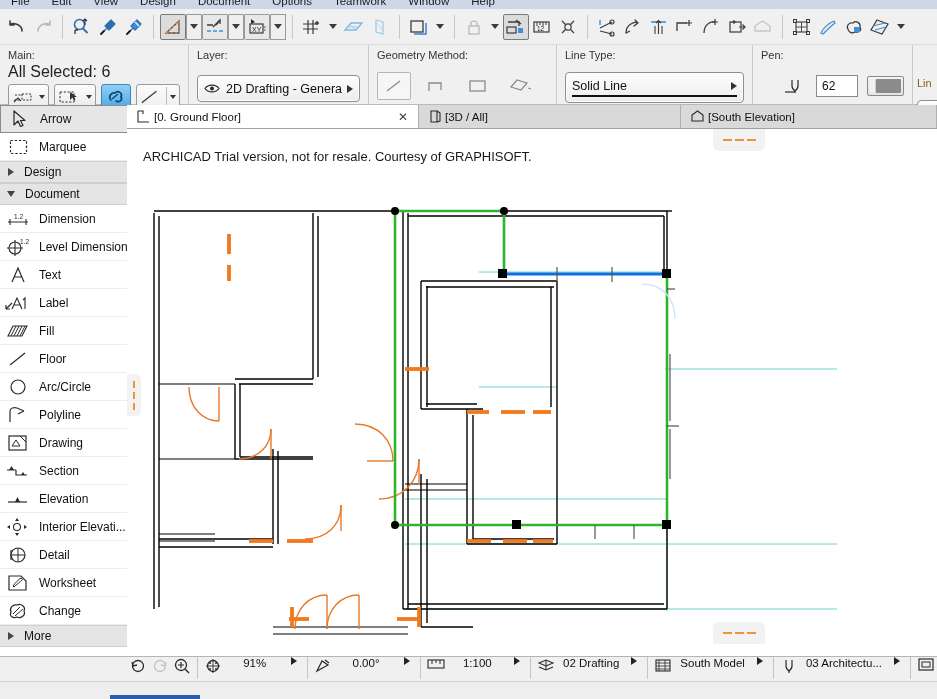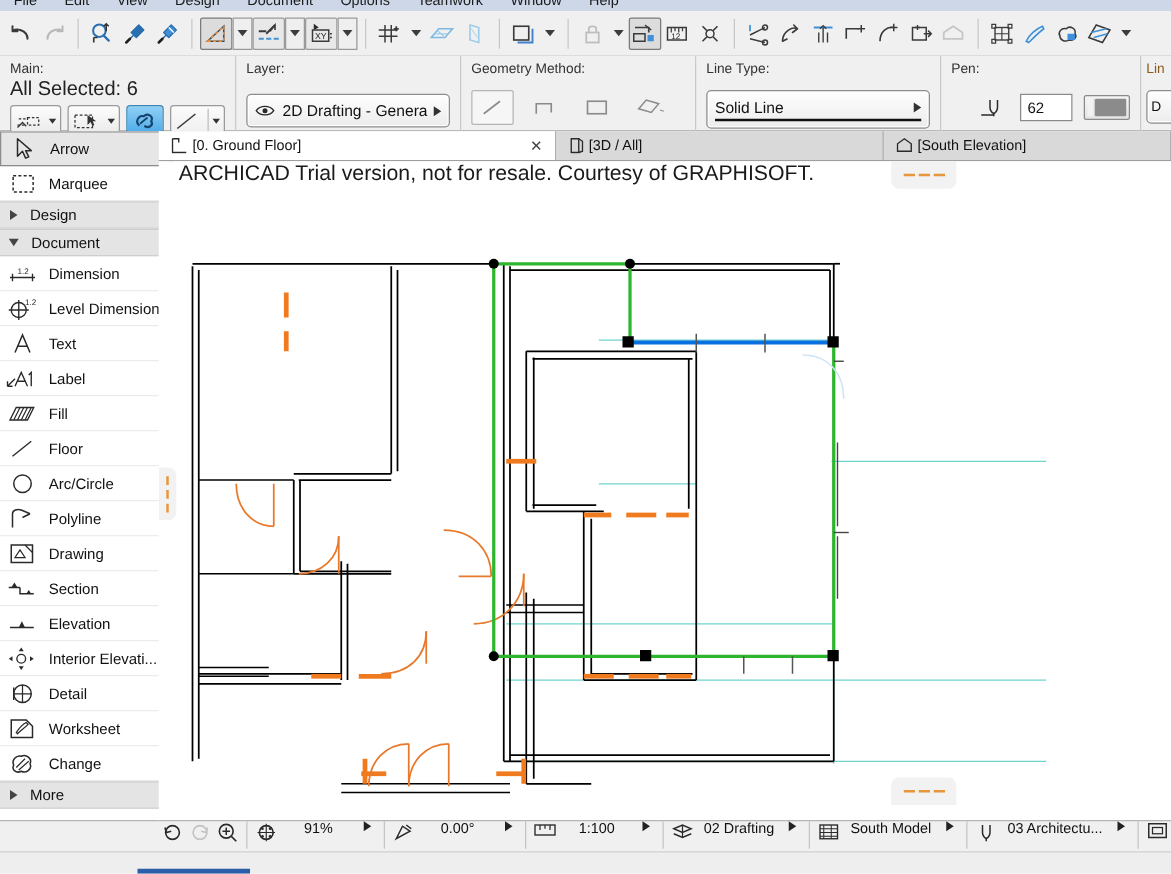--- a/index.html
+++ b/index.html
@@ -142,21 +142,21 @@
   }
   .tab.active { background: #ffffff; }
   .tab .tclose { margin-left: auto; padding-left: 22px; font-size: 12px; color: #444; }
 
   
   .canvas {
     position: absolute; left: 127px; top: 129px; right: 0; bottom: 43px;
     background: #ffffff; overflow: hidden;
   }
   .trial-note {
-    position: absolute; left: 16px; top: 0; font-size: 17px; color: #1a1a1a;
+    position: absolute; left: 16px; top: 20px; font-size: 13px; color: #1a1a1a;
     white-space: nowrap;
   }
   .drag-tab {
     position: absolute; width: 52px; height: 22px; background: #f2f2f2;
     border-radius: 0 0 6px 6px; display:flex; align-items:center; justify-content:center; gap:3px;
   }
   .drag-tab s { display:block; width:9px; height:2px; background:#e8963c; }
   .split-handle {
     position: absolute; left: 0; top: 245px; width: 14px; height: 42px;
     background: #f2f2f2; border-radius: 0 6px 6px 0;
@@ -528,21 +528,21 @@
         </span>
         <div class="num-field">62</div>
         <div class="pen-swatch">
             <i></i>
             <b></b>
           </div>
       </div>
     </div>
 
     <div class="ib-sec" style="width:25px;padding:4px 4px 0 4px;">
-      <div class="ib-label" style="color:#8a5a1c;">Lin</div>
+      <div class="ib-label" style="color:#8a5a1c;margin-top:28px;">Lin</div>
       <div class="combo" style="margin-top:11px;width:30px;padding:0 3px;">
         <span class="txt" style="font-size:11px;">D</span>
       </div>
     </div>
   </div>
 
   <div class="toolbox">
 
     <div class="tool-row selected">
       <span class="tool-ico">
@@ -724,21 +724,21 @@
       <span>Change</span>
     </div>
 
     <div class="group-row">
       <span class="tri-r"></span>
       <span style="margin-left:4px;">More</span>
     </div>
   </div>
 
   <div class="tabbar">
-    <div class="tab active" style="width:318px;">
+    <div class="tab active" style="width:292px;">
       <span>
         <svg width="13" height="13" viewBox="0 0 13 13">
             <path d="M1 1 L1 12 L12 12" fill="none" stroke="#2a2a2a" stroke-width="1.1"></path>
             <path d="M1 1 L6 1 L6 4" fill="none" stroke="#2a2a2a" stroke-width="1.1"></path>
           </svg>
       </span>
       <span>[0. Ground Floor]</span>
       <span class="tclose">✕</span>
     </div>
     <div class="tab" style="width:262px;">

